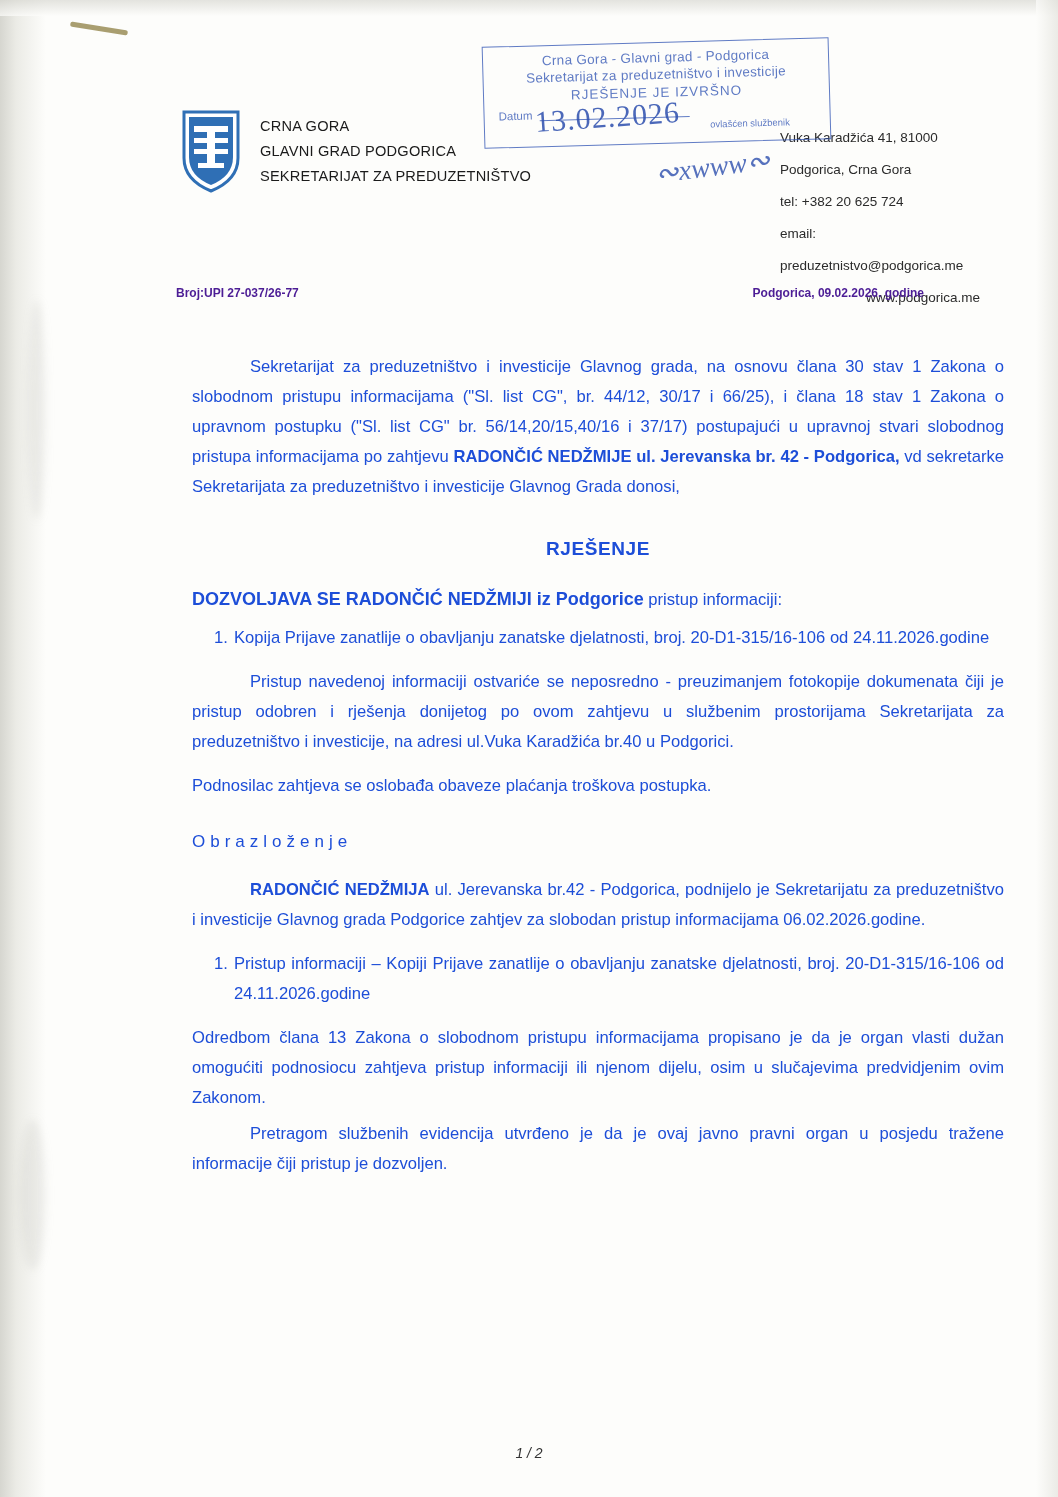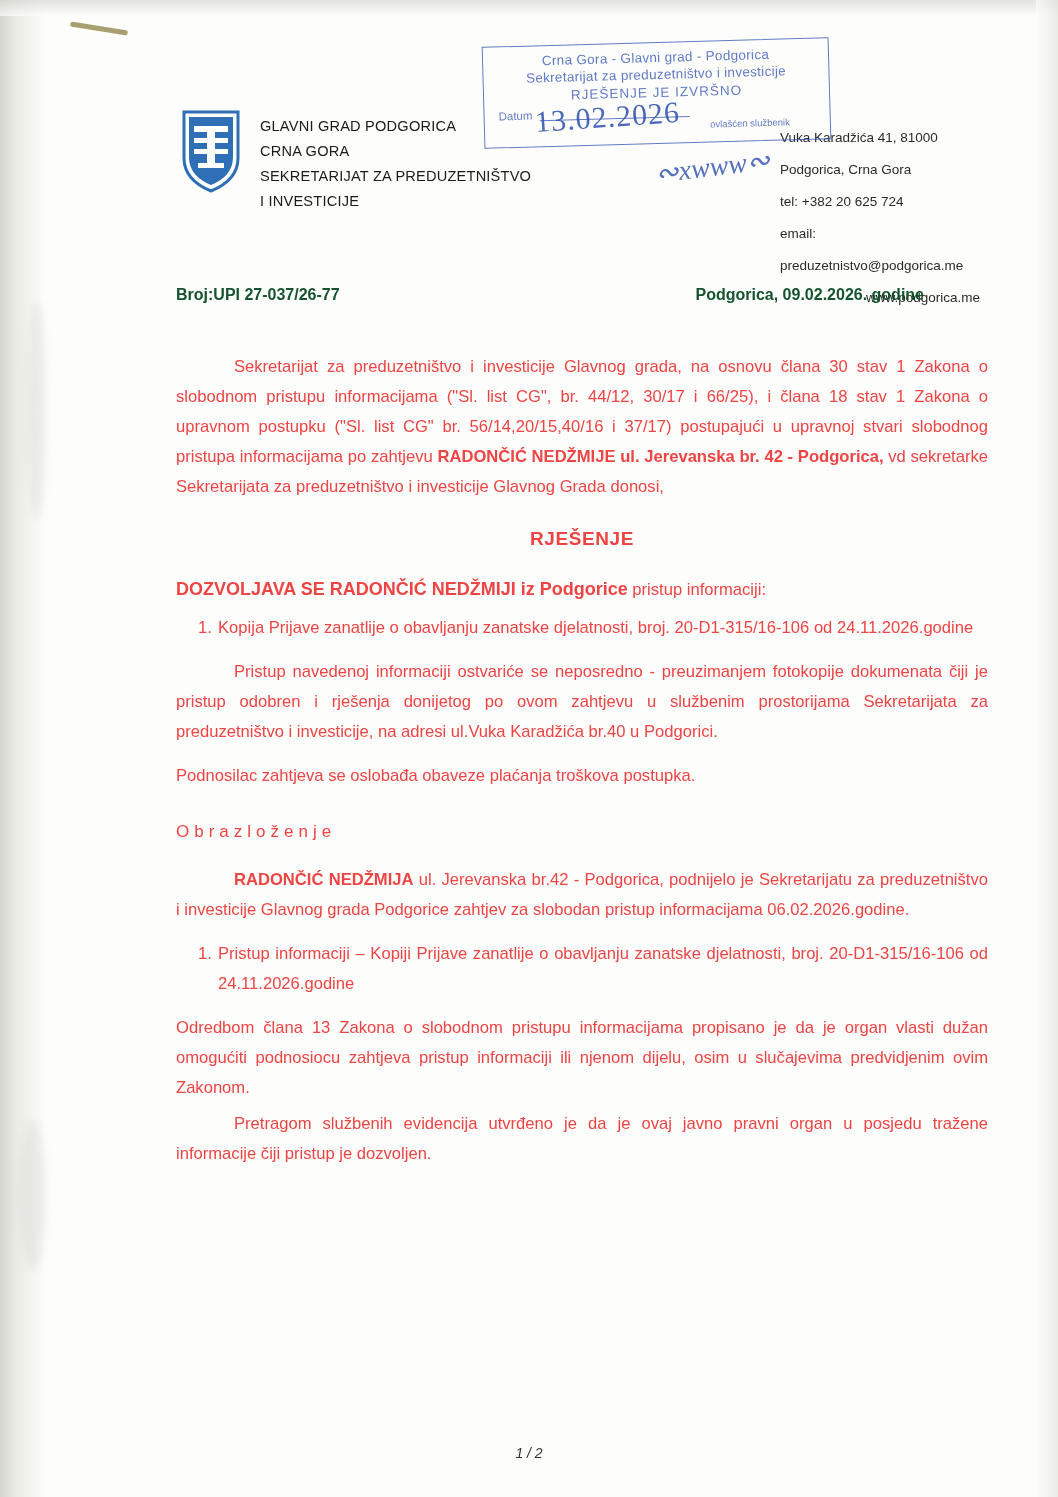--- a/index.html
+++ b/index.html
@@ -141,44 +141,44 @@
     transform: rotate(-7deg);
     opacity: .8;
   }
   
   .ref-row {
     position: absolute;
     left: 176px; top: 286px;
     width: 748px;
     display: flex;
     justify-content: space-between;
-    font-size: 16px;
+    font-size: 12px;
     font-weight: bold;
-    color: #14532d;
+    color: #4c1d95;
   }
   .content {
     position: absolute;
-    left: 176px; top: 352px;
+    left: 192px; top: 352px;
     width: 812px;
     font-size: 16.6px;
     line-height: 30px;
-    color: #ef4444;
+    color: #1d4ed8;
   }
   .para {
     text-align: justify;
     margin: 0 0 14px 0;
   }
   .para.indent { text-indent: 58px; }
   .tight { margin-bottom: 6px; }
   .center-title {
     text-align: center;
     font-weight: bold;
     font-size: 19px;
     letter-spacing: .6px;
-    margin: 22px 0 20px 0;
+    margin: 32px 0 20px 0;
   }
   .obraz {
     text-align: left;
     font-size: 17px;
     letter-spacing: 5px;
     margin: 26px 0 18px 0;
   }
   .bold { font-weight: bold; }
   .lead-bold {
     font-weight: bold;
@@ -235,24 +235,23 @@
     <svg class="coat-of-arms" viewBox="0 0 62 86">
       <path d="M4 4 H58 V50 Q58 72 31 83 Q4 72 4 50 Z" fill="#ffffff" stroke="#2f6fb5" stroke-width="3"></path>
       <path d="M9 9 H53 V49 Q53 68 31 77 Q9 68 9 49 Z" fill="#2f6fb5"></path>
       <path d="M14 18 h34 v6 h-34 z" fill="#ffffff"></path>
       <path d="M14 30 h34 v5 h-34 z" fill="#ffffff"></path>
       <path d="M14 41 h34 v5 h-34 z" fill="#ffffff"></path>
       <path d="M27 18 h8 v40 h-8 z" fill="#ffffff"></path>
       <path d="M18 55 h26 v5 h-26 z" fill="#ffffff"></path>
     </svg>
     <div class="org-lines">
+      <div>CRNA GORA</div>
       <div>GLAVNI GRAD PODGORICA</div>
-      <div>CRNA GORA</div>
       <div>SEKRETARIJAT ZA PREDUZETNIŠTVO</div>
-      <div>I INVESTICIJE</div>
     </div>
     <div class="contact-block">
       <div>Vuka Karadžića 41, 81000 Podgorica, Crna Gora</div>
       <div>tel: +382 20 625 724</div>
       <div>email: preduzetnistvo@podgorica.me</div>
       <div class="www">www.podgorica.me</div>
     </div>
   </div>
 
   <div class="stamp">

